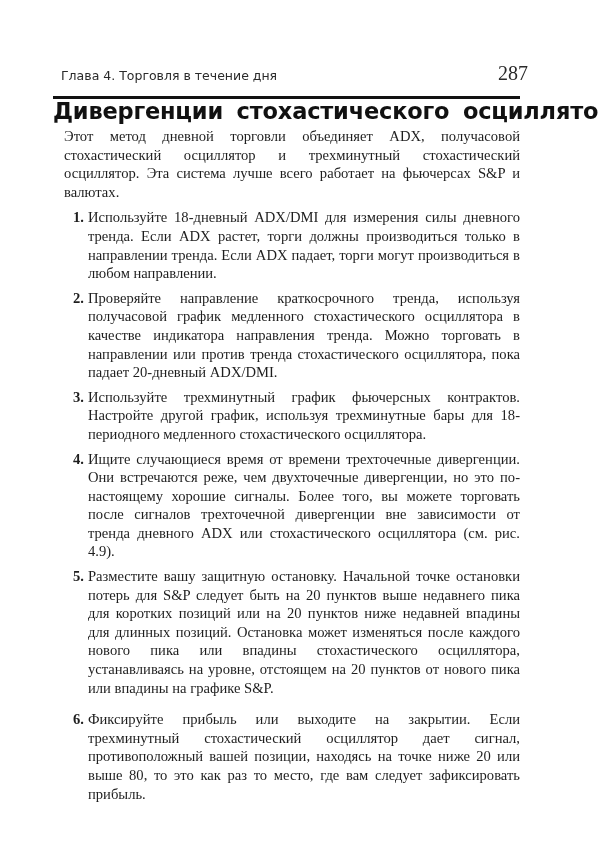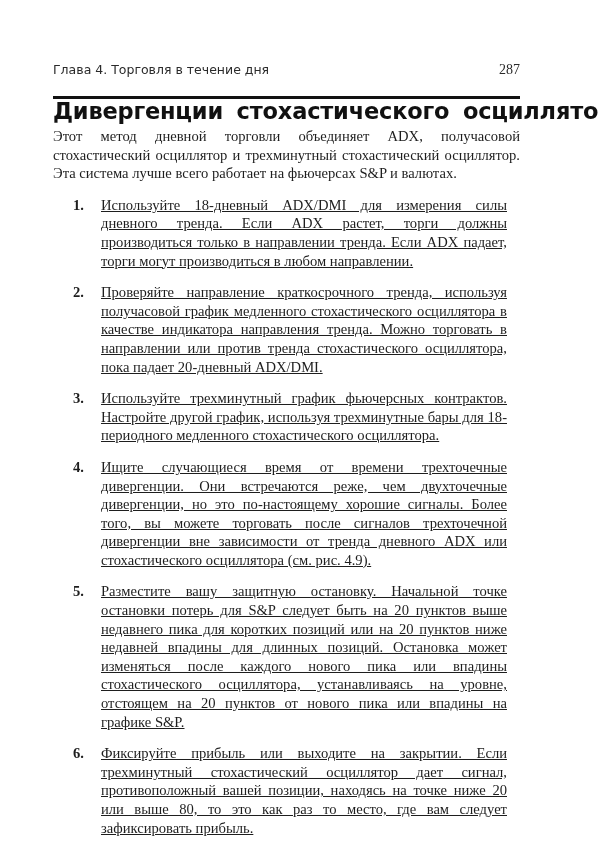--- a/index.html
+++ b/index.html
@@ -1,39 +1,39 @@
 <!DOCTYPE html>
 <html><head>
 <meta charset="utf-8">
 <style>
   html, body { margin: 0; padding: 0; background: #ffffff; }
   body { width: 600px; height: 867px; position: relative; overflow: hidden; color: #1e1e1e; }
   .page { position: absolute; left: 53px; top: 0; width: 467px; }
   .running-head {
-    position: absolute; top: 62px; left: 0; width: 467px;
+    position: absolute; top: 62px; left: 8px; width: 467px;
     font-family: "DejaVu Sans", sans-serif; font-size: 12.5px; color: #2a2a2a;
     display: flex; justify-content: space-between; align-items: baseline;
   }
-  .page-num { font-family: "Liberation Serif", serif; font-size: 14px; }
+  .page-num { font-family: "Liberation Serif", serif; font-size: 20px; }
   .rule { position: absolute; top: 96px; left: 0; width: 467px; height: 3px; background: #111; }
   .title {
     position: absolute; top: 98px; left: 0; width: 480px;
     font-family: "DejaVu Sans", sans-serif; font-weight: bold; font-size: 22.5px;
     letter-spacing: -0.2px; word-spacing: 6px; color: #111; white-space: nowrap;
   }
   .body {
     position: absolute; top: 127px; left: 0; width: 467px;
     font-family: "Liberation Serif", serif; font-size: 14.6px; line-height: 18.6px;
     text-align: justify; hyphens: manual;
   }
-  .intro { margin: 0 0 7px 0; }
+  .intro { margin: 0 0 7px 11px; }
   ol { list-style: none; margin: 0; padding: 0; }
   li { position: relative; padding-left: 35px; margin: 0 0 6px 0; }
   li .num { position: absolute; left: 20px; top: 0; font-weight: bold; }
-  li p { margin: 13px; text-decoration: underline; }
+  li p { margin: 0; }
   li p + p { margin-top: 6px; }
   li.gap { margin-top: 13px; }
 </style>
 </head>
 <body>
 
 <div class="page">
   <div class="running-head">
     <span>Глава 4. Торговля в течение дня</span>
     <span class="page-num">287</span>

